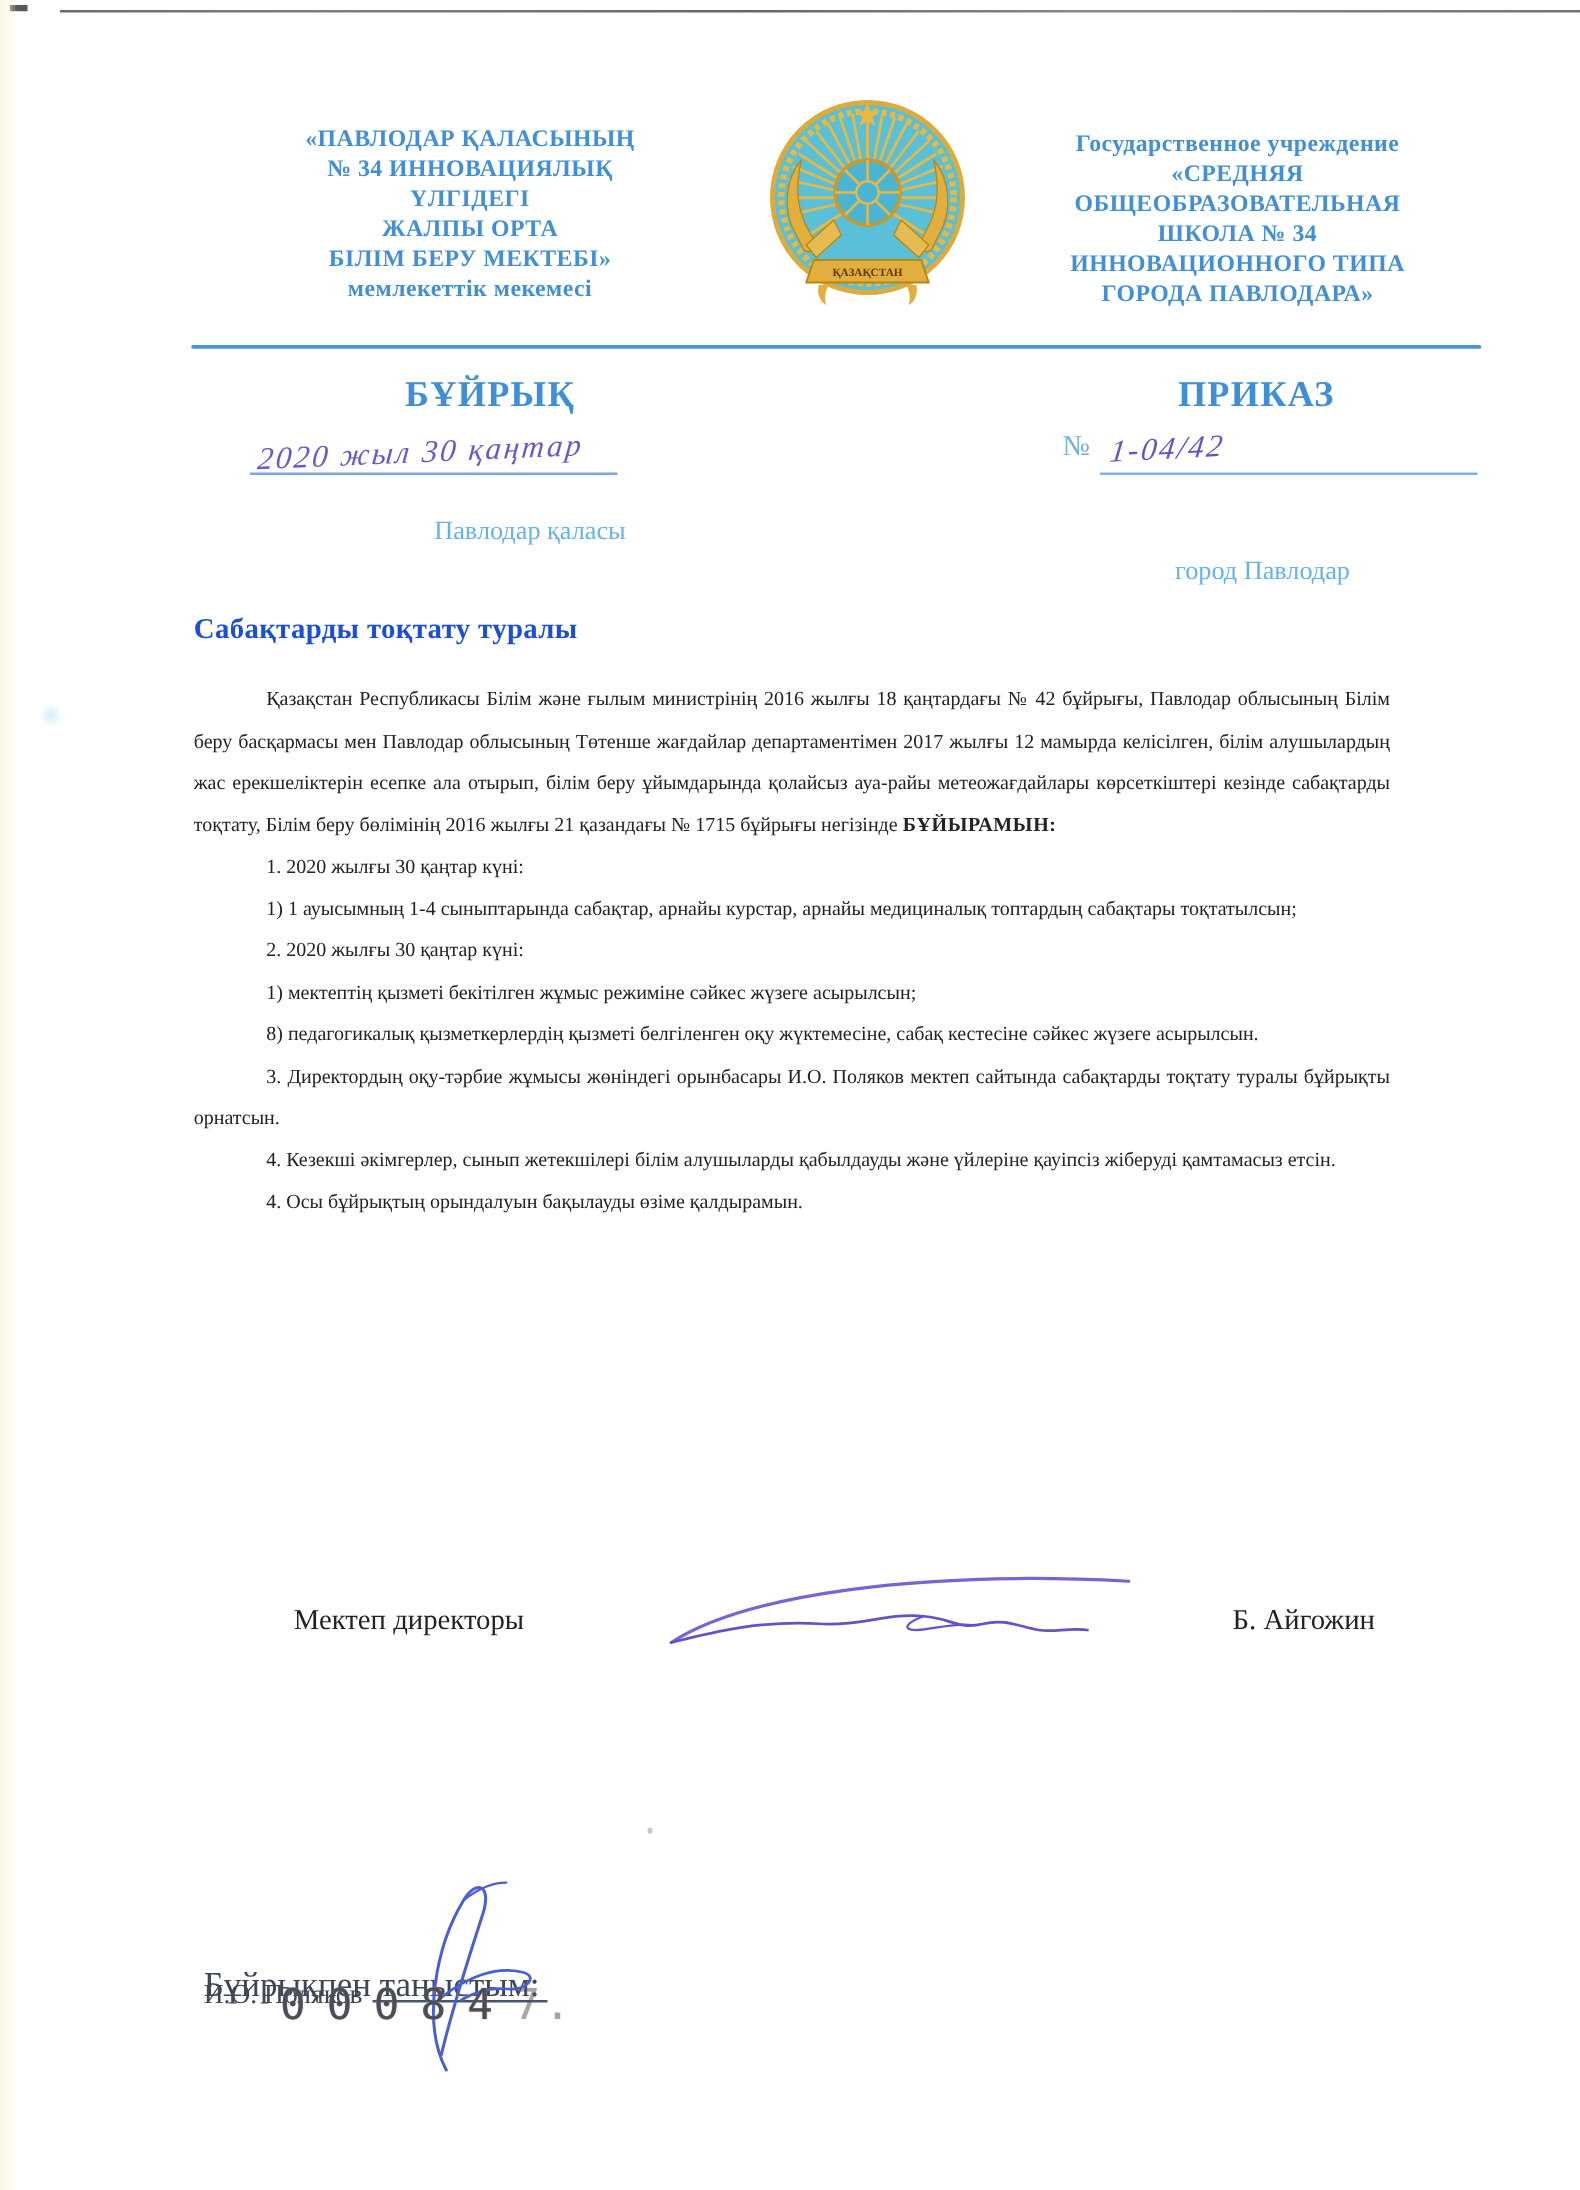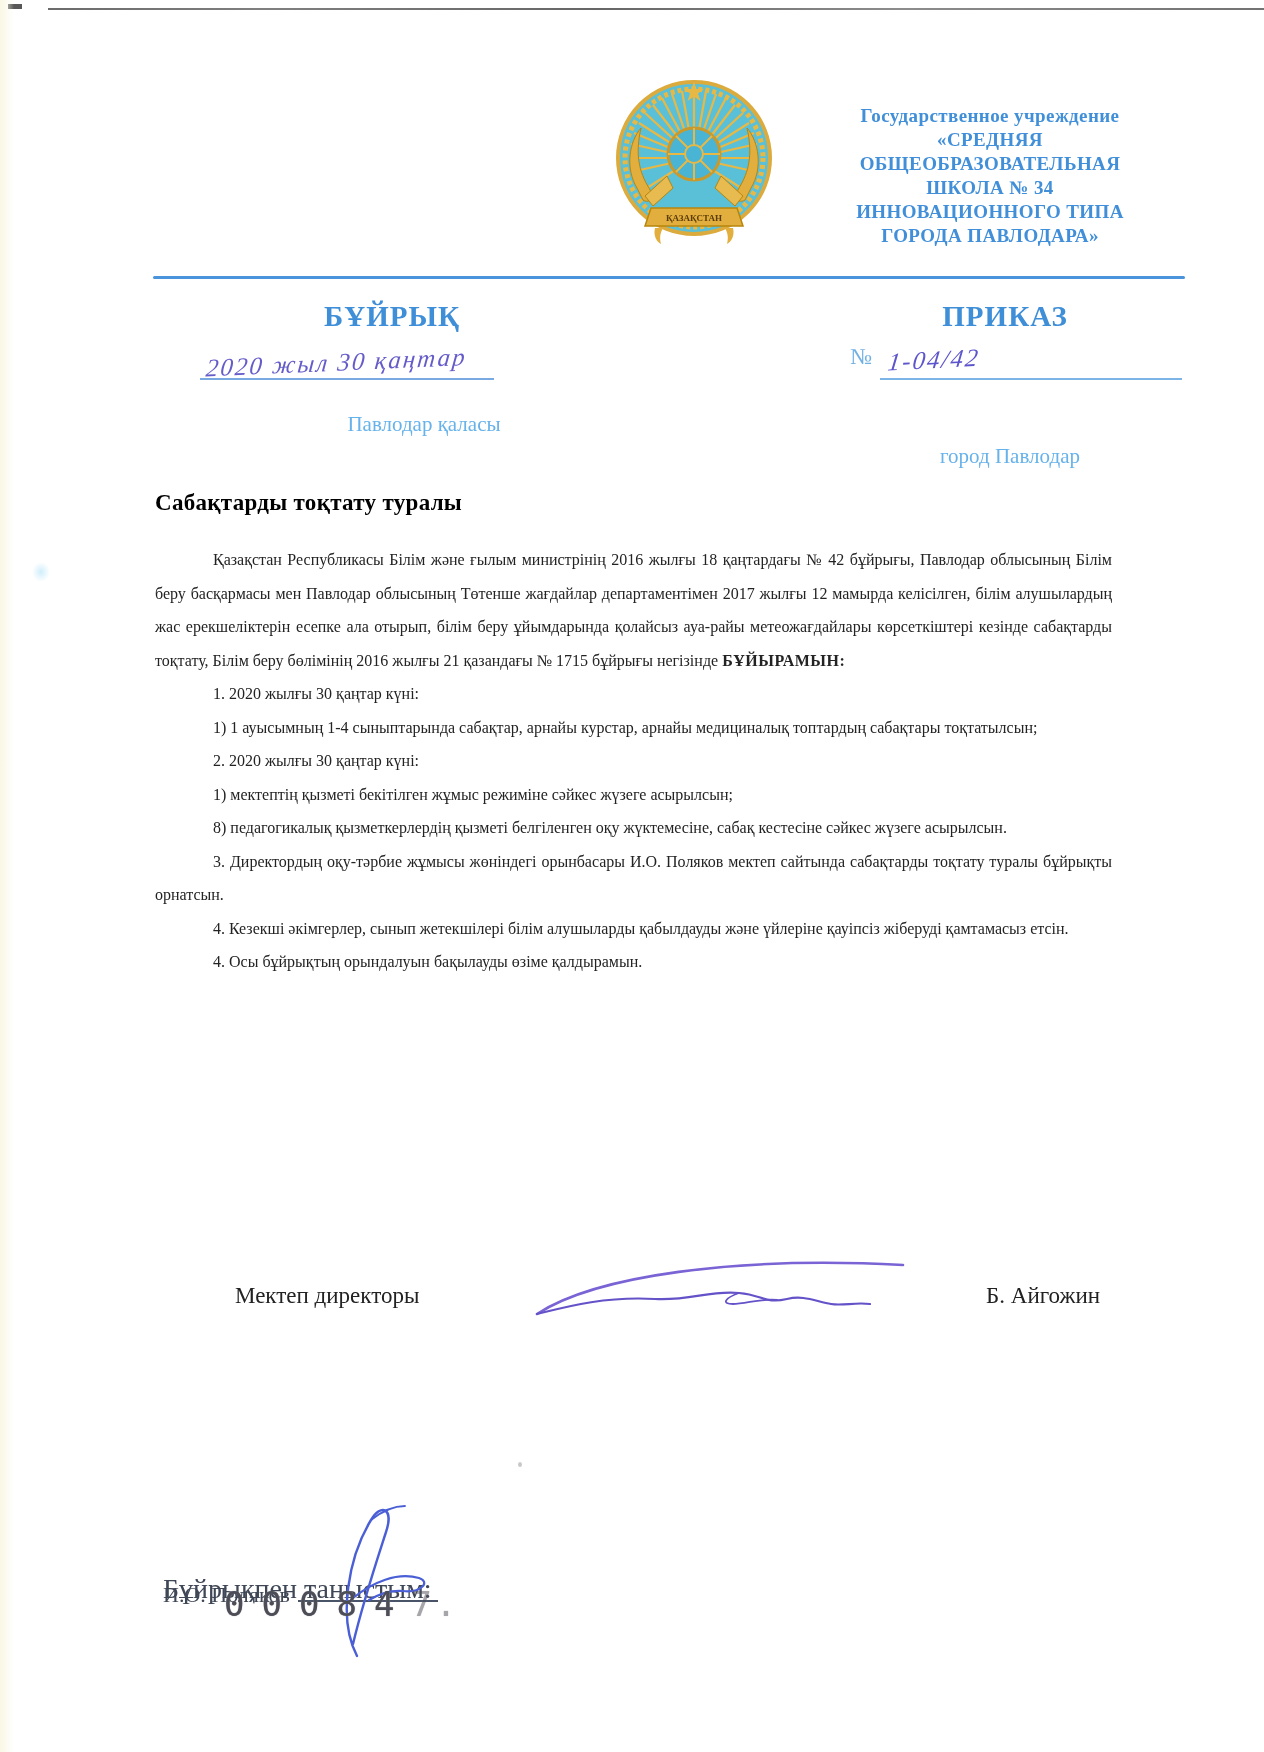--- a/index.html
+++ b/index.html
@@ -53,21 +53,21 @@
   .hand-number{position:absolute;bottom:4px;left:8px;
     font-style:italic;font-size:25px;color:#5d55cc;
     transform:rotate(-3deg) skewX(-10deg);letter-spacing:2px;white-space:nowrap;}
 
   .place{position:absolute;top:412px;font-size:21px;color:#66b2ea;}
   .place-left{left:380px;transform:translateX(-50%);margin-left:44px;}
   .place-right{left:1010px;transform:translateX(-50%);margin-top:32px;}
 
   
   .subject{position:absolute;top:490px;left:155px;font-weight:bold;
-    font-size:23px;color:#000000;letter-spacing:.3px;}
+    font-size:23px;color:#1d4ed8;letter-spacing:.3px;}
 
   .doc-body{position:absolute;top:543px;left:155px;width:957px;
     font-size:16px;line-height:33.5px;color:#232323;text-align:justify;}
   .doc-body p{margin:0;text-indent:58px;}
   .bold{font-weight:bold;letter-spacing:.5px;}
 
   
   .sig-row{position:absolute;top:1283px;left:155px;width:957px;height:40px;}
   .sig-role{position:absolute;left:80px;top:0;font-weight:normal;font-size:23px;color:#222;}
   .sig-name{position:absolute;right:12px;top:0;font-weight:normal;font-size:23px;color:#222;}
@@ -90,20 +90,28 @@
 <body>
 
 <div class="page">
 
   <div class="scan-top-line"></div>
   <div class="scan-corner-mark"></div>
   <div class="scan-left-edge"></div>
   <div class="scan-smudge"></div>
   <div class="scan-dot"></div>
 
+  <div class="org-block org-left">
+    <span class="org-line">«ПАВЛОДАР ҚАЛАСЫНЫҢ</span>
+    <span class="org-line">№ 34 ИННОВАЦИЯЛЫҚ</span>
+    <span class="org-line">ҮЛГІДЕГІ</span>
+    <span class="org-line">ЖАЛПЫ ОРТА</span>
+    <span class="org-line">БІЛІМ БЕРУ МЕКТЕБІ»</span>
+    <span class="org-line">мемлекеттік мекемесі</span>
+  </div>
 
   <div class="emblem">
     <svg viewBox="0 0 158 176" width="158" height="176">
       <circle cx="79" cy="82" r="76" fill="#5ac0d8"></circle>
       <circle cx="79" cy="82" r="76" fill="none" stroke="#dcab3e" stroke-width="4"></circle>
       <circle cx="79" cy="82" r="69" fill="none" stroke="#e8b845" stroke-width="5" stroke-dasharray="4 3"></circle>
       <g stroke="#e8b845" stroke-width="2.2">
         <line x1="79" y1="82" x2="79" y2="14"></line>
           <line x1="79" y1="82" x2="101" y2="18"></line>
         <line x1="79" y1="82" x2="120" y2="29"></line>

